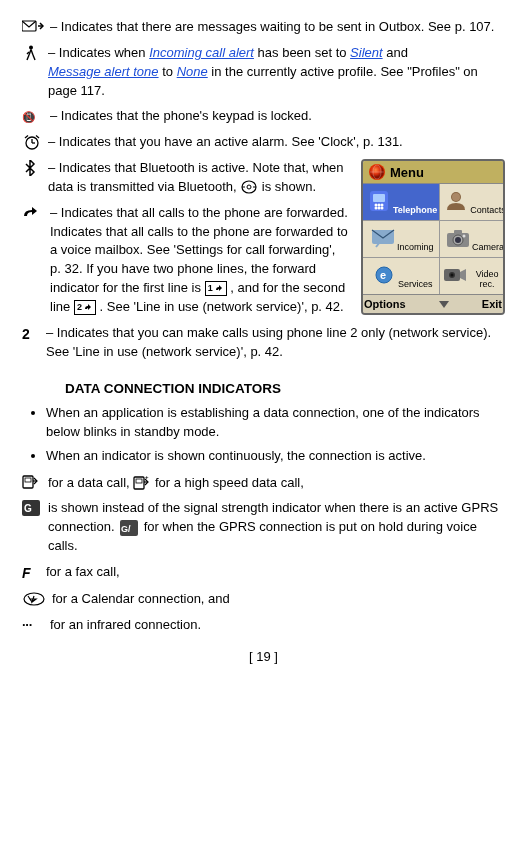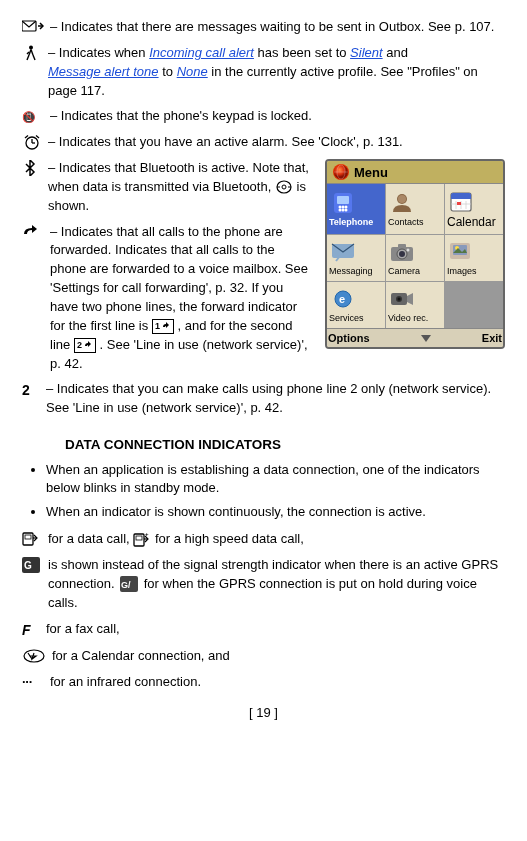--- a/index.html
+++ b/index.html
@@ -55,21 +55,21 @@
       margin-bottom: 5px;
       line-height: 1.45;
     }
 
     
     .phone-menu-container {
       float: right;
       margin-left: 12px;
       margin-top: 0px;
       margin-bottom: 8px;
-      width: 180px;
+      width: 144px;
     }
 
     .phone-screen {
       border: 2px solid #666;
       border-radius: 4px;
       background: #e8e0c8;
       overflow: hidden;
       font-size: 11px;
     }
 
@@ -100,22 +100,22 @@
       display: grid;
       grid-template-columns: repeat(3, 1fr);
       gap: 1px;
       background: #999;
       border-bottom: 1px solid #888;
     }
 
     .phone-grid-item {
       background: #e8e0c8;
       display: flex;
-      flex-direction: column;
-      align-items: flex-start;
+      flex-direction: row;
+      align-items: flex-end;
       justify-content: center;
       padding: 5px 2px;
       text-align: center;
       font-size: 9.5px;
       cursor: pointer;
     }
 
     .phone-grid-item.highlighted {
       background: #4466cc;
       color: white;
@@ -289,21 +289,21 @@
           </div>
 
           <div class="phone-grid-item">
             <div class="grid-icon">
               <svg width="26" height="22" viewBox="0 0 26 22">
                 <rect x="2" y="3" width="22" height="14" rx="2" fill="#88aacc"></rect>
                 <polyline points="2,3 13,11 24,3" fill="none" stroke="#335577" stroke-width="1.2"></polyline>
                 <line x1="10" y1="15" x2="6" y2="20" stroke="#88aacc" stroke-width="2"></line>
               </svg>
             </div>
-            <span style="font-size:9px;">Messaging</span>
+            <span style="font-size:9px;">Incoming</span>
           </div>
           <div class="phone-grid-item">
             <div class="grid-icon">
               <svg width="26" height="22" viewBox="0 0 26 22">
                 <rect x="2" y="6" width="22" height="14" rx="2" fill="#888"></rect>
                 <circle cx="13" cy="13" r="5" fill="#aaa" stroke="#555" stroke-width="1"></circle>
                 <circle cx="13" cy="13" r="3" fill="#334"></circle>
                 <rect x="9" y="3" width="8" height="4" rx="1" fill="#888"></rect>
                 <circle cx="19" cy="9" r="1.5" fill="#ddd"></circle>
               </svg>

